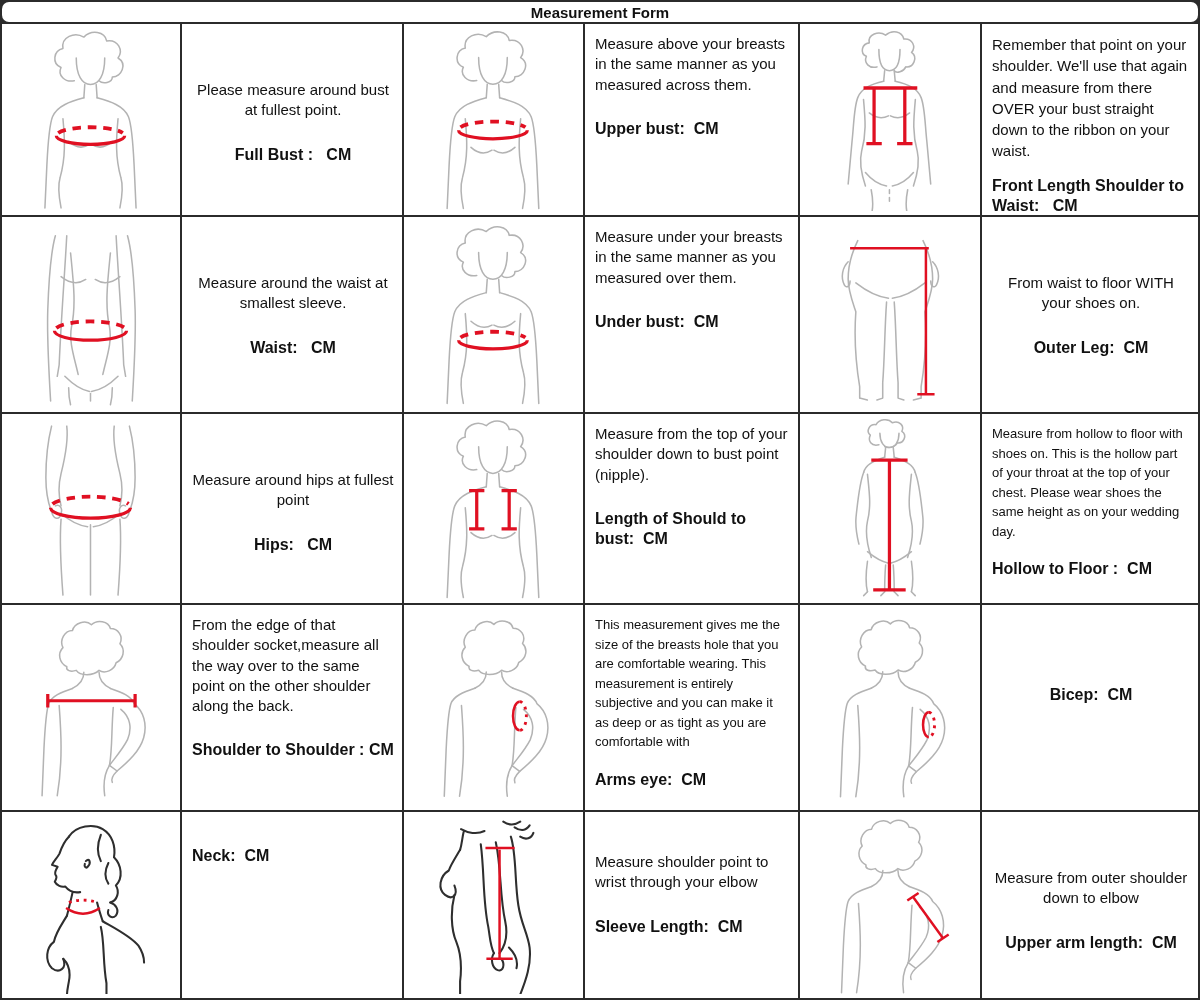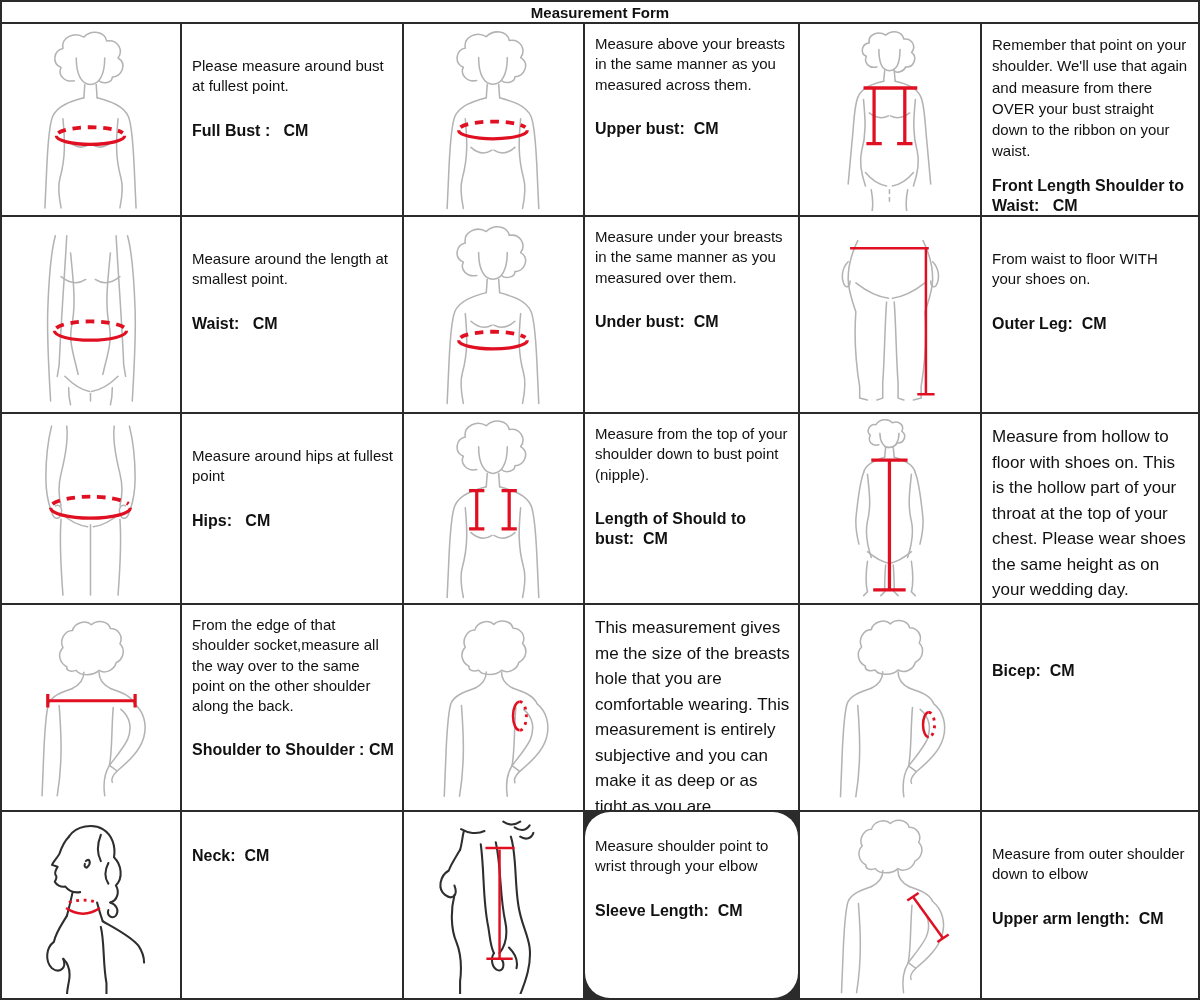--- a/index.html
+++ b/index.html
@@ -2,32 +2,32 @@
 <html><head>
 <meta charset="utf-8">
 <style>
   * { margin:0; padding:0; box-sizing:border-box; }
   body { background:#ffffff; font-family:"Liberation Sans", sans-serif; color:#111; }
   .form { width:1200px; height:1000px; background:#2b2b2b; padding:2px;
           display:grid; gap:2px;
           grid-template-columns:178px 220px 179px 213px 180px 1fr;
           grid-template-rows:20px 191px 195px 189px 205px 1fr; }
   .hdr { grid-column:1 / -1; background:#fff; display:flex; align-items:center; justify-content:center;
-         font-weight:bold; font-size:15px; }
+         font-weight:bold; font-size:15px;border-radius:7px; }
   .cell { background:#fff; overflow:hidden; }
   .img  { display:flex; align-items:center; justify-content:center; }
   .img svg { width:96%; height:96%; }
   .text { padding:10px 8px 4px 10px; }
   .body { font-size:15px; line-height:1.35; }
   .label { font-size:16px; font-weight:bold; margin-top:24px; line-height:1.25; }
   .tight .body { line-height:1.42; }
   .tight .label { margin-top:14px; }
-  .pt-lg { padding-top:32px; }
-  .pt-md { padding-top:24px;border-radius:25px; }
-  .small .body { font-size:17px; line-height:1.5; }
+  .pt-lg { padding-top:56px;text-align:center; }
+  .pt-md { padding-top:40px; }
+  .small .body { font-size:13px; line-height:1.5; }
   .small .label { margin-top:18px; }
   
   path.g { fill:none; stroke:#b3b3b3; stroke-width:1.6; stroke-linecap:round; stroke-linejoin:round; }
   svg.dark path.g { stroke:#2e2e2e; stroke-width:2.2; }
   path.m  { fill:none; stroke:#e01022; stroke-width:3.4; stroke-linecap:butt; }
   path.md { stroke-width:4; stroke-dasharray:9 7; }
   path.mt { stroke-width:2.6; }
   path.mtd{ stroke-width:3; stroke-dasharray:3 5; }
 </style>
 </head>
@@ -106,21 +106,21 @@
       <path class="g" d="M110,30 C107,60 104,85 109,108 C112,124 106,140 102,158"></path>
       <path class="g" d="M58,55 Q72,66 84,58 M94,58 Q106,66 120,55"></path>
       <path class="g" d="M62,160 Q76,174 88,176 M90,176 Q104,174 118,160"></path>
       <path class="g" d="M89,178 L89,186"></path>
       <path class="g" d="M66,172 C66,180 67,186 68,190 M112,172 C112,180 111,186 110,190"></path>
       <path class="m" d="M51,112 A38 10 0 0 0 127,112"></path>
       <path class="m md" d="M53,109 A38 10 0 0 1 125,109"></path>
     </svg>
   </div>
   <div class="cell text pt-lg">
-    <p class="body">Measure around the length at smallest point.</p>
+    <p class="body">Measure around the waist at smallest sleeve.</p>
     <p class="label">Waist:&nbsp;&nbsp;&nbsp;CM</p>
   </div>
   <div class="cell img">
     <svg viewBox="0 0 180 190">
       <path class="g" d="M72,54 C62,56 54,48 58,40 C48,36 50,22 60,20 C58,8 72,2 82,8 C90,0 104,2 106,12 C118,10 124,22 118,30 C128,36 122,50 112,50 C112,56 102,58 98,54"></path>
       <path class="g" d="M74,30 C74,48 80,58 89,58 C98,58 104,48 104,30"></path>
       <path class="g" d="M83,58 L82,72 M95,58 L96,72"></path>
       <path class="g" d="M82,72 C68,76 54,80 49,92 C45,102 44,124 43,144 L41,188"></path>
       <path class="g" d="M96,72 C110,76 124,80 129,92 C133,102 134,124 135,144 L137,188"></path>
       <path class="g" d="M60,94 C62,116 63,134 57,156 C54,166 56,178 58,188"></path>

